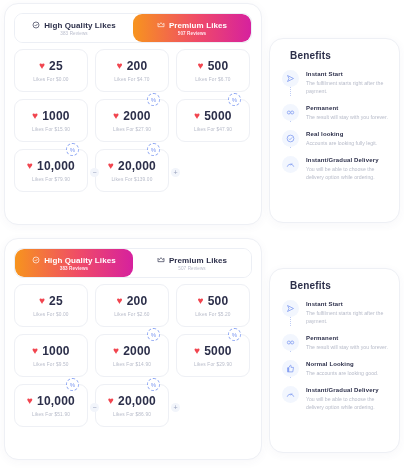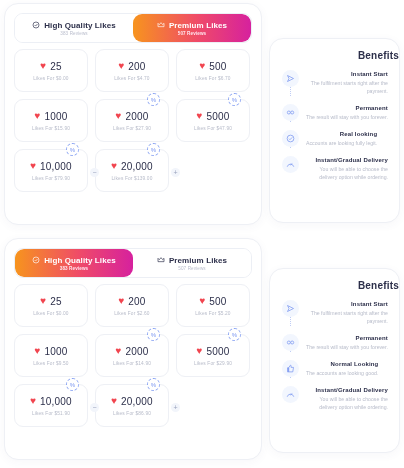--- a/index.html
+++ b/index.html
@@ -2,21 +2,21 @@
 <html><head>
 <meta charset="utf-8">
 <style>
   * { box-sizing: border-box; margin: 0; padding: 0; }
   html, body {
     width: 404px; height: 468px;
     background: #ffffff;
     font-family: "Liberation Sans", sans-serif;
     overflow: hidden;
   }
-  .page { position: relative; width: 404px; height: 468px; text-align: right; }
+  .page { position: relative; width: 404px; height: 468px; }
 
   
   .panel {
     position: absolute;
     background: #ffffff;
     border: 1px solid #eef0f5;
     border-radius: 14px;
     box-shadow: 0 2px 10px rgba(60,70,120,0.045);
   }
 
@@ -68,21 +68,21 @@
     border-radius: 9px;
     background: #fff;
     display: flex; flex-direction: column;
     align-items: center; justify-content: center;
     gap: 4px;
     position: relative;
     cursor: pointer;
   }
   .pkg-qty { display: flex; align-items: center; gap: 4px; }
   .heart { color: #f1454f; font-size: 10px; line-height: 1; }
-  .qty { font-size: 10px; font-weight: normal; color: #2c2f4a; letter-spacing: .2px; }
+  .qty { font-size: 12px; font-weight: bold; color: #2c2f4a; letter-spacing: .2px; }
   .pkg-price { font-size: 4.8px; color: #b7bbc9; letter-spacing: .15px; }
 
   
   .disc {
     position: absolute;
     top: -7px; right: 8px;
     width: 13px; height: 13px;
     border-radius: 50%;
     background: #ffffff;
     border: 1px dashed #8aa4f3;

